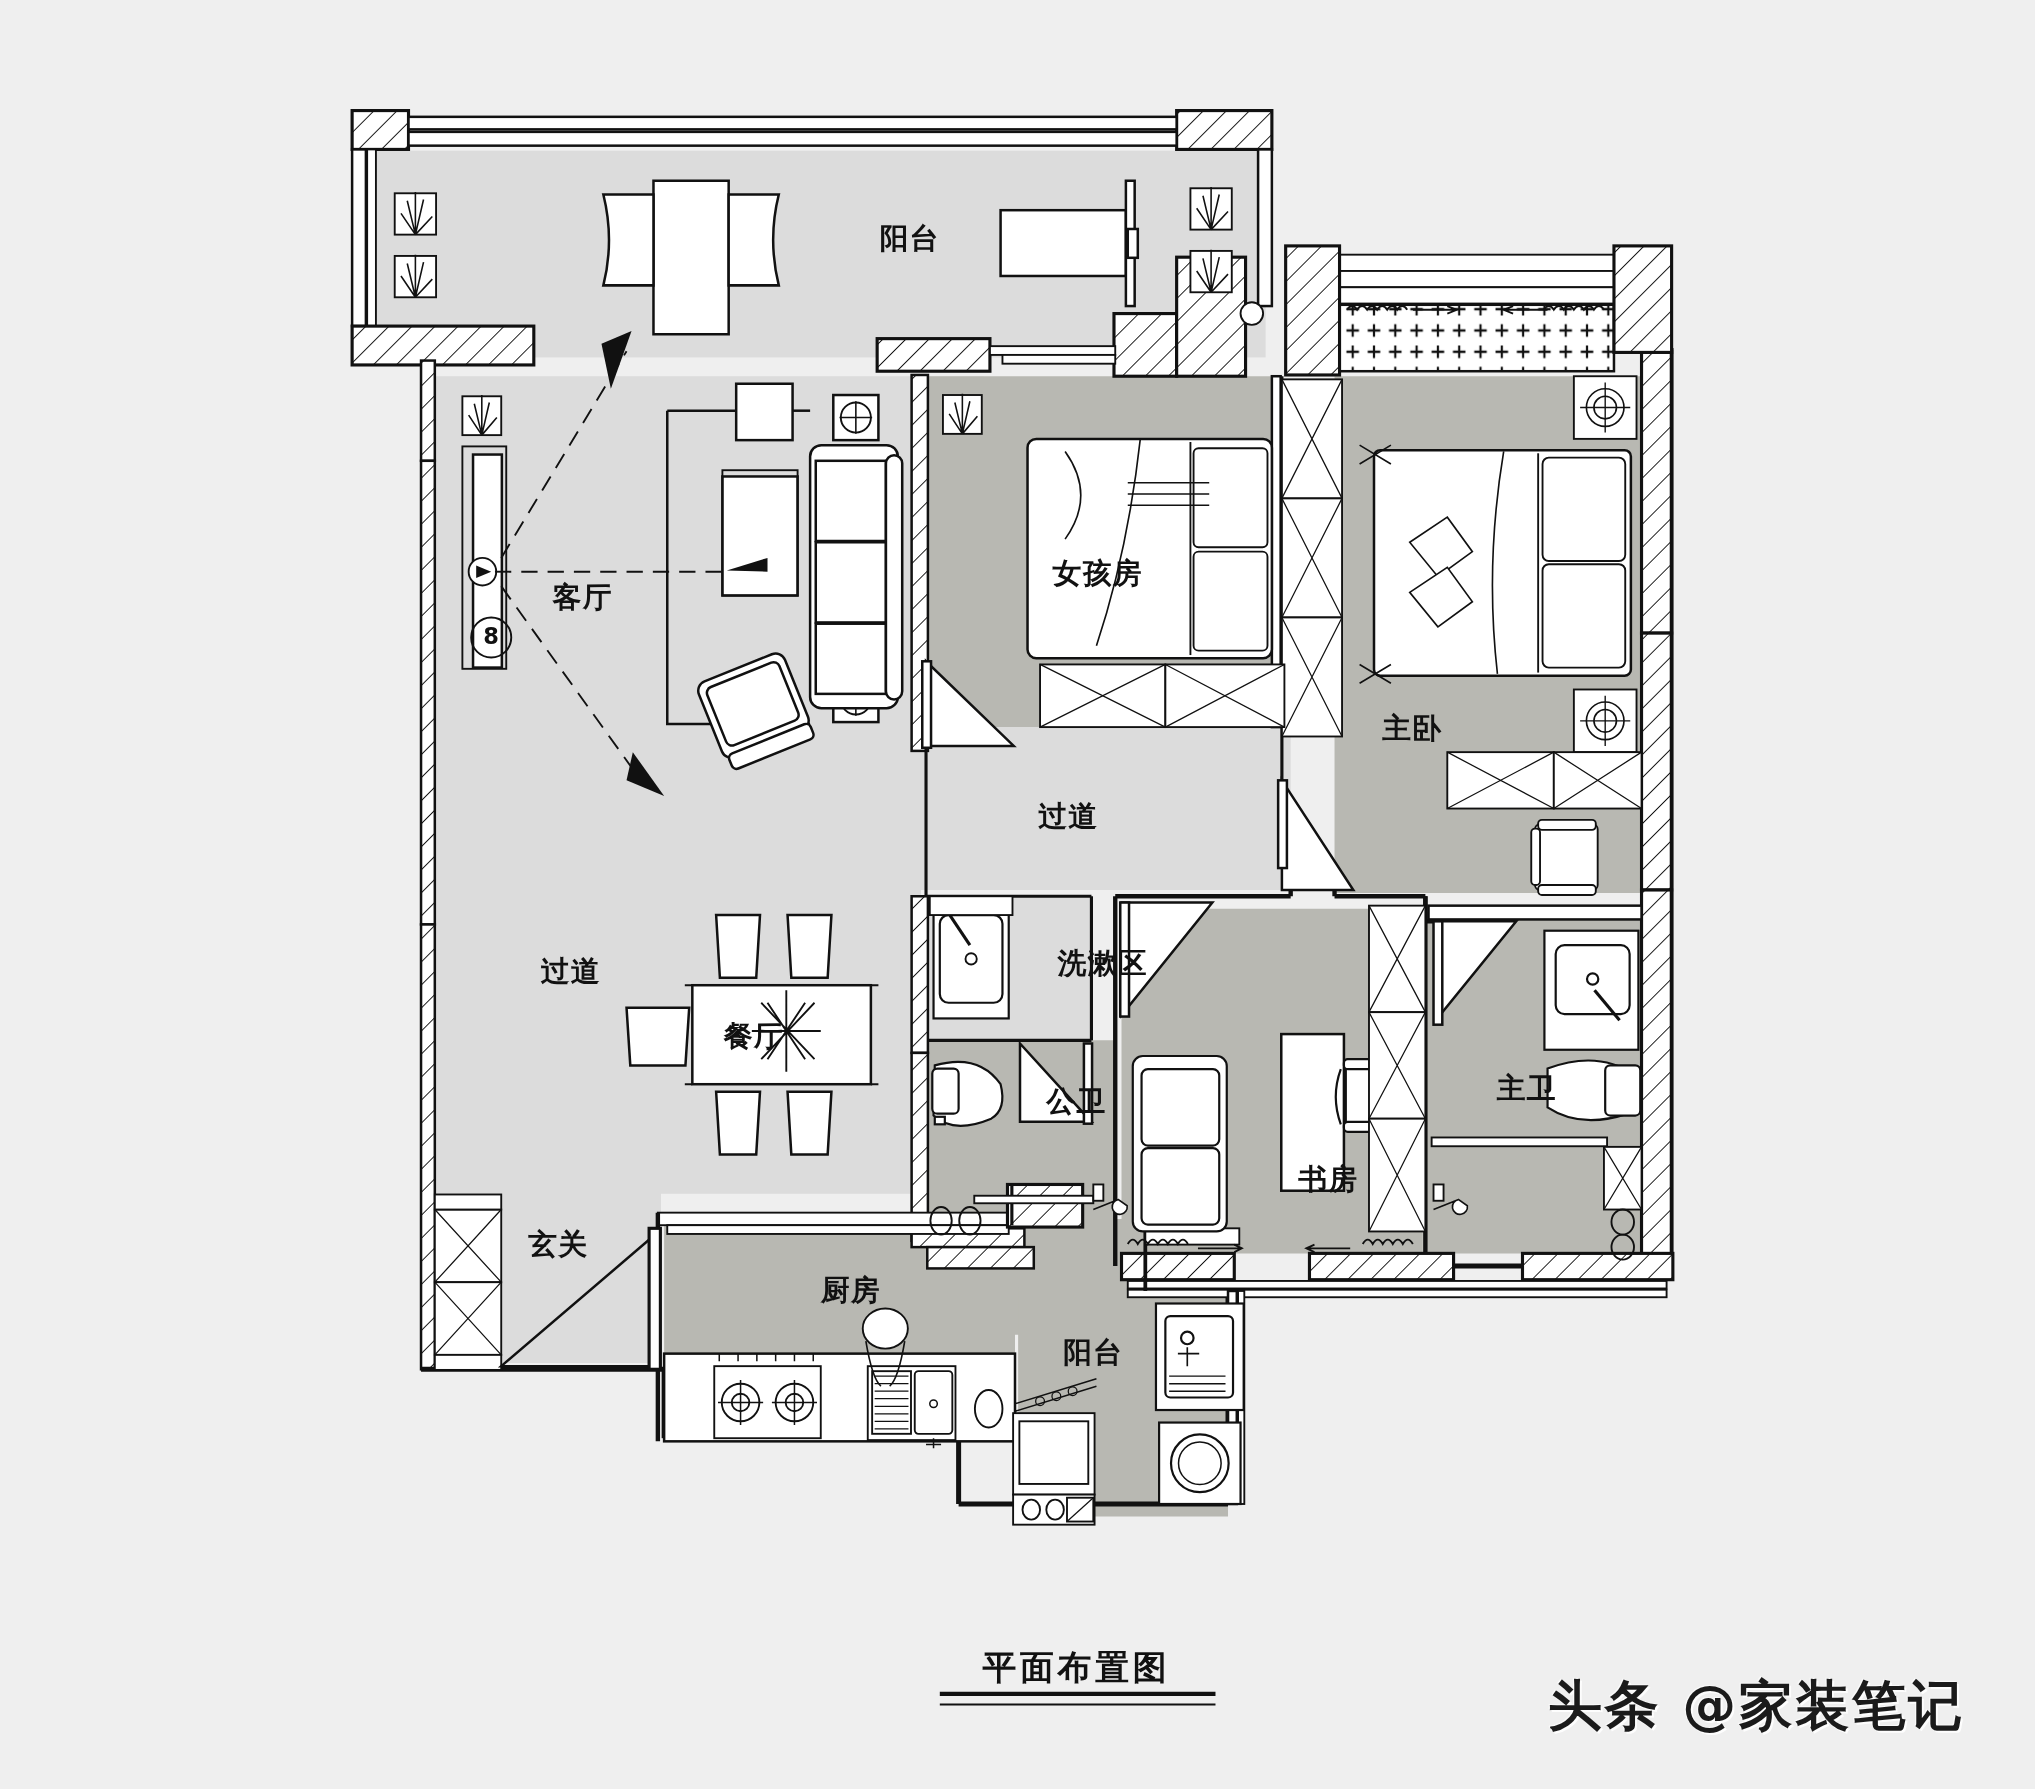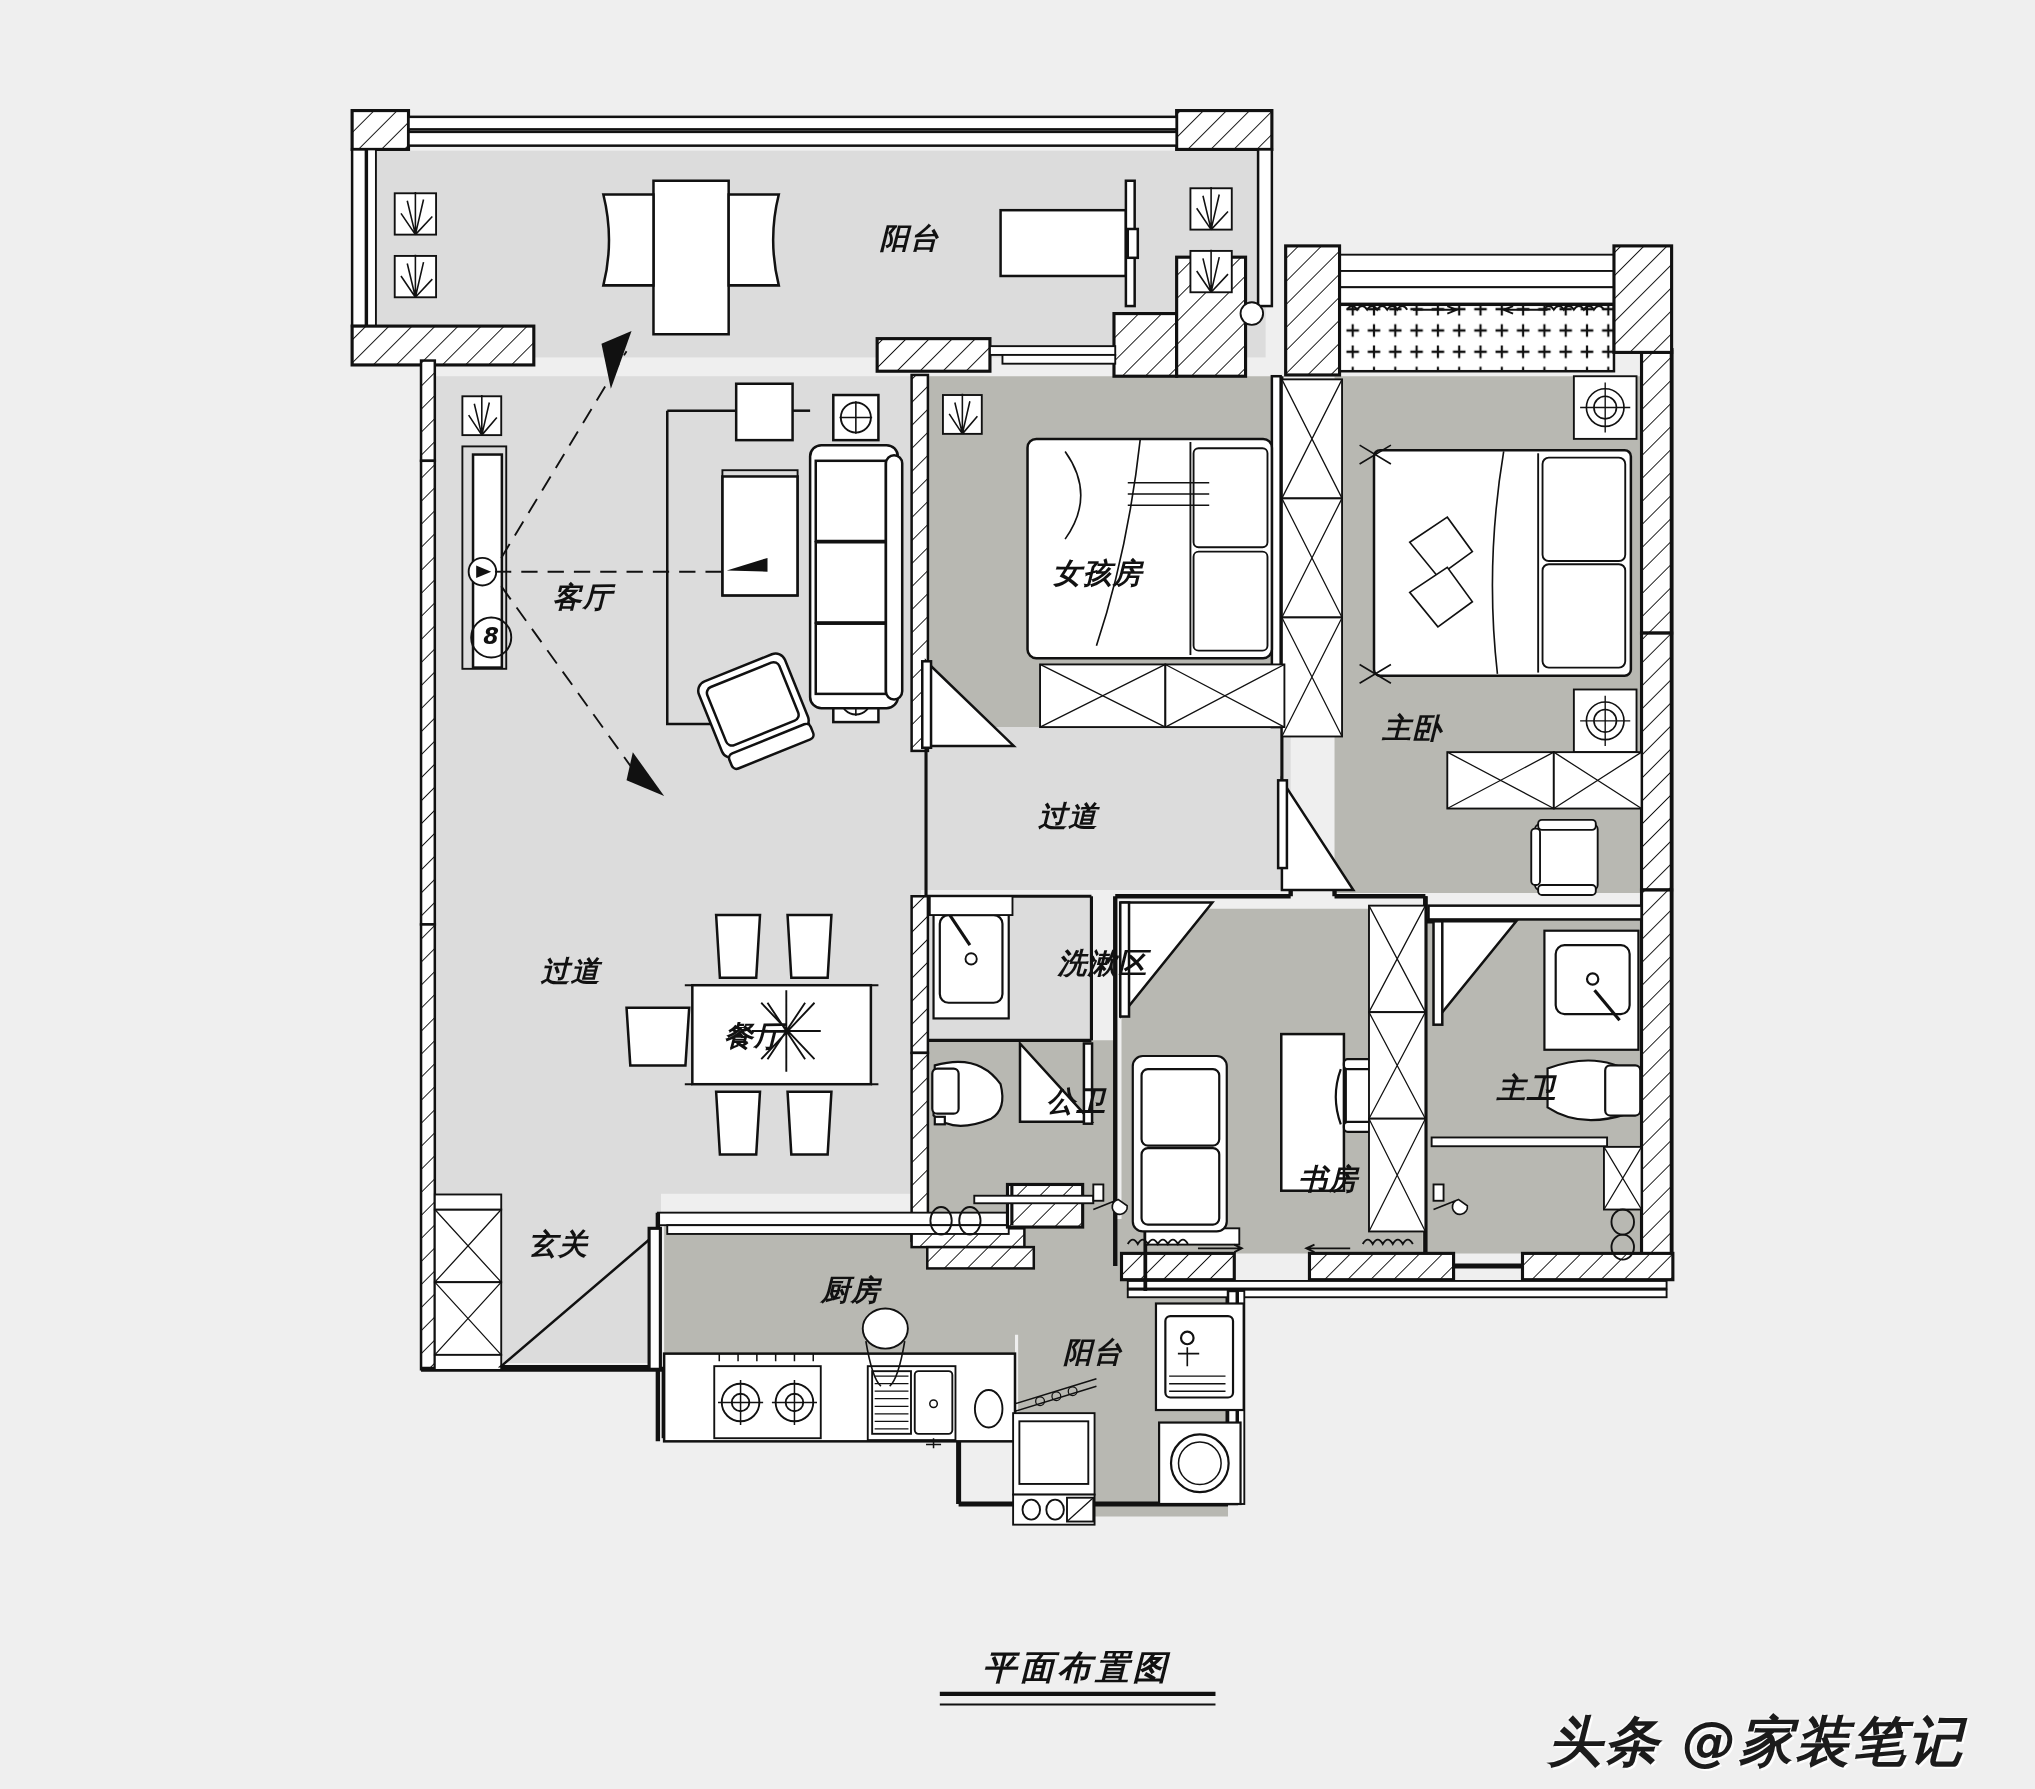--- a/index.html
+++ b/index.html
@@ -3,21 +3,21 @@
 <meta charset="utf-8">
 <style>
   html,body{margin:0;padding:0;}
   body{
     width:2035px;height:1790px;
     background:#efefef;
     font-family:"DejaVu Sans","Liberation Sans",sans-serif;
     overflow:hidden;
     position:relative;
   }
-  #stage{position:absolute;inset:0;font-style:italic;}
+  #stage{position:absolute;inset:0;}
   svg#plan{position:absolute;left:0;top:0;width:2035px;height:1790px;display:block;}
 
   .rmlabel{
     font-family:"DejaVu Sans","Liberation Sans",sans-serif;
     font-weight:700;
     fill:#111;
     font-size:46px;
     text-anchor:middle;
     dominant-baseline:middle;
     letter-spacing:2px;
@@ -37,21 +37,20 @@
     position:absolute;
     left:1548px;top:1670px;
     font-family:"DejaVu Sans","Liberation Sans",sans-serif;
     font-weight:700;
     font-size:54px;
     color:#1b1b1b;
     letter-spacing:2.5px;
     text-shadow:1.9px 1.9px 0 rgba(255,255,255,.85), -1.3px -1.3px 0 rgba(255,255,255,.6);
     white-space:nowrap;
     user-select:none;
-    margin-top:36px;
   }
 </style>
 </head>
 <body>
 
 <div id="stage">
 
 <svg id="plan" viewBox="0 0 3248 2856">
   <defs>
     <pattern id="hatch" width="26" height="26" patternUnits="userSpaceOnUse" patternTransform="rotate(45)">

